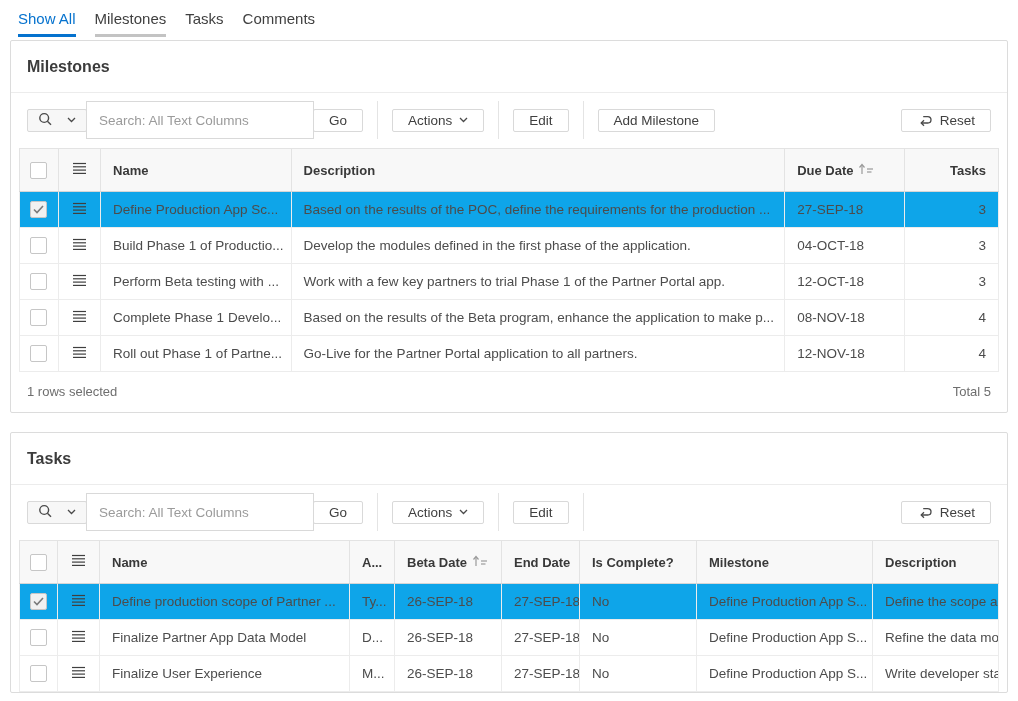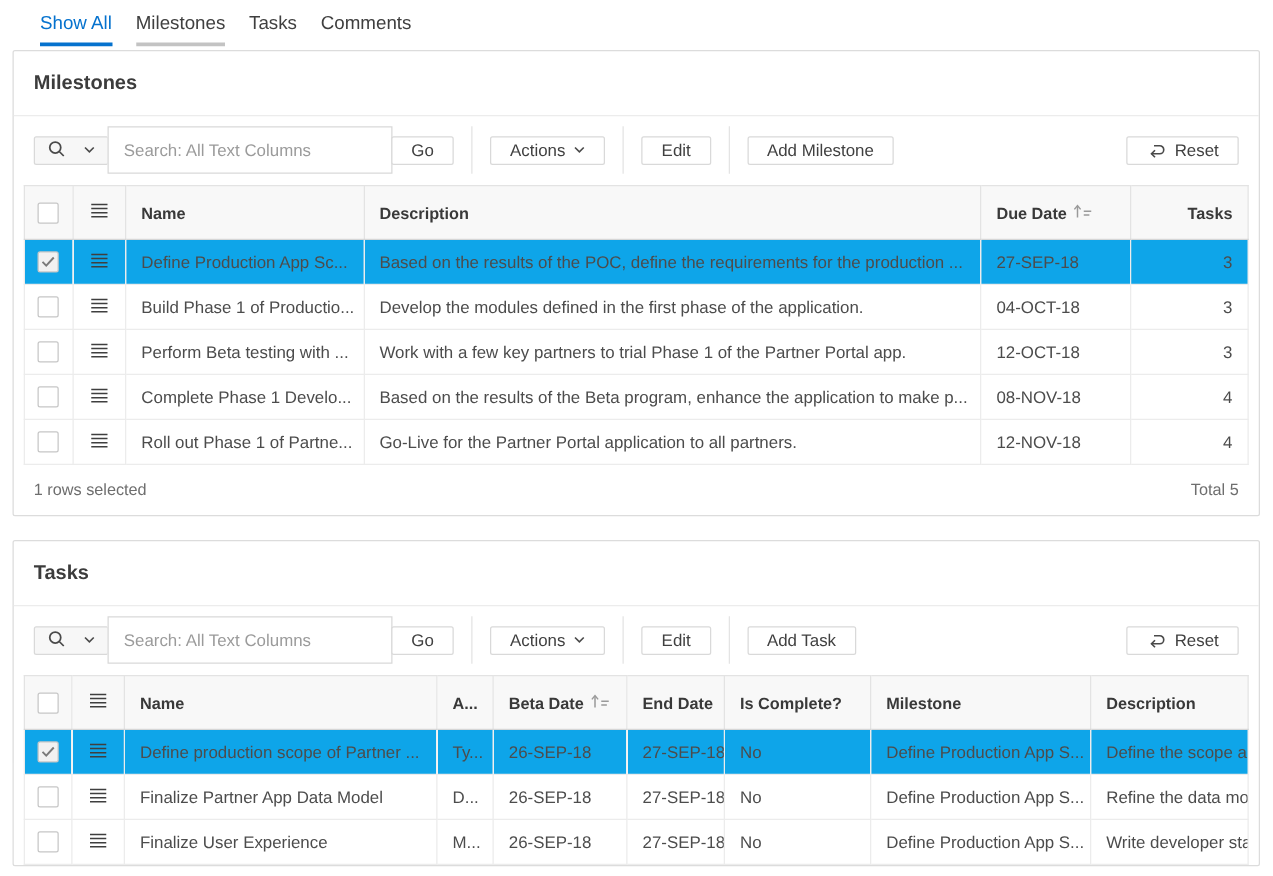--- a/index.html
+++ b/index.html
@@ -3,21 +3,21 @@
 <meta charset="utf-8">
 <style>
   * { box-sizing: border-box; }
   html,body { margin:0; padding:0; }
   body {
     width:1018px; height:701px; overflow:hidden;
     background:#fff; color:#404040;
     font-family:"Liberation Sans", sans-serif;
   }
   
-  .tabs { display:flex; align-items:flex-end; padding-left:32px; height:37px; background:#fff; }
+  .tabs { display:flex; align-items:flex-end; padding-left:18px; height:37px; background:#fff; }
   .tab { font-size:15px; line-height:1; padding:10px 0 8px; margin-right:19px;
          border-bottom:3px solid transparent; color:#3f3f3f; cursor:pointer; }
   .tab.active { color:#0572ce; border-bottom-color:#0572ce; }
   .tab.hovered { border-bottom-color:#c3c3c3; }
   
   .region { margin:3px 10px 19px; border:1px solid #dcdcdc; border-radius:2px; background:#fff; }
   .region-title { padding:17px 16px 16px; }
   .region-title h2 { margin:0; font-size:16px; font-weight:bold; color:#3c3c3c; }
   
   .toolbar { display:flex; align-items:center; padding:8px 16px 9px; border-top:1px solid #ececec; }
@@ -277,21 +277,20 @@
       <span>Actions</span>
       <span class="icon">
         <svg width="9" height="6" viewBox="0 0 9 6">
             <polyline points="1,1 4.5,4.5 8,1" fill="none" stroke="#4a4a4a" stroke-width="1.3"></polyline>
           </svg>
       </span>
     </button>
     <span class="vsep"></span>
     <button class="btn">Edit</button>
     <span class="vsep"></span>
-    <button class="btn">Add Task</button>
     <span class="spacer"></span>
     <button class="btn">
       <span class="icon">
         <svg width="16" height="16" viewBox="0 0 16 16">
             <path d="M4.2 11 H10.8 A3.2 3.2 0 0 0 10.8 4.6 H6.2" fill="none" stroke="#4a4a4a" stroke-width="1.3"></path>
             <polyline points="7,8.2 4.2,11 7,13.8" fill="none" stroke="#4a4a4a" stroke-width="1.3"></polyline>
           </svg>
       </span>
       <span>Reset</span>
     </button>

